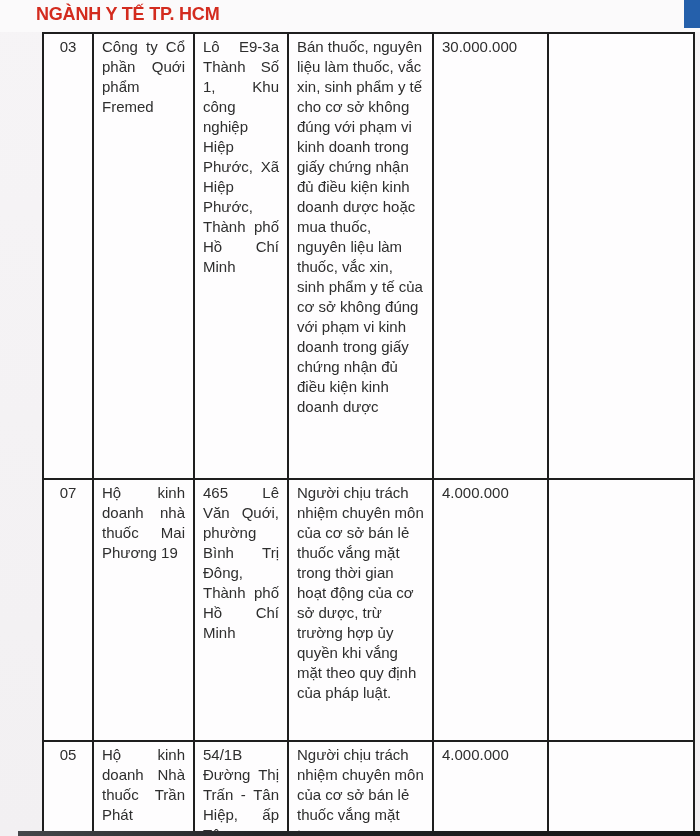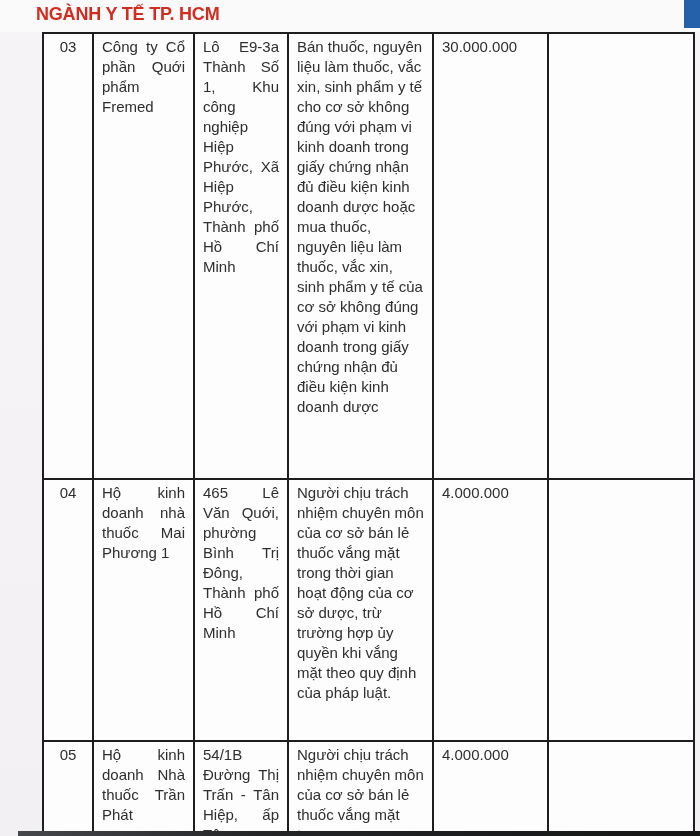--- a/index.html
+++ b/index.html
@@ -71,22 +71,22 @@
     <tbody>
       <tr class="r1">
         <td class="c-stt">03</td>
         <td class="just">Công ty Cổ phần Quới phẩm Fremed</td>
         <td class="just">Lô E9-3a Thành Số 1, Khu công nghiệp Hiệp Phước, Xã Hiệp Phước, Thành phố Hồ Chí Minh</td>
         <td class="c-violation">Bán thuốc, nguyên liệu làm thuốc, vắc xin, sinh phẩm y tế cho cơ sở không đúng với phạm vi kinh doanh trong giấy chứng nhận đủ điều kiện kinh doanh dược hoặc mua thuốc, nguyên liệu làm thuốc, vắc xin, sinh phẩm y tế của cơ sở không đúng với phạm vi kinh doanh trong giấy chứng nhận đủ điều kiện kinh doanh dược</td>
         <td class="c-fine">30.000.000</td>
         <td class="c-note"></td>
       </tr>
       <tr class="r2">
-        <td class="c-stt">04</td>
-        <td class="just">Hộ kinh doanh nhà thuốc Mai Phương 1</td>
+        <td class="c-stt">07</td>
+        <td class="just">Hộ kinh doanh nhà thuốc Mai Phương 19</td>
         <td class="just">465 Lê Văn Quới, phường Bình Trị Đông, Thành phố Hồ Chí Minh</td>
         <td class="c-violation">Người chịu trách nhiệm chuyên môn của cơ sở bán lẻ thuốc vắng mặt trong thời gian hoạt động của cơ sở dược, trừ trường hợp ủy quyền khi vắng mặt theo quy định của pháp luật.</td>
         <td class="c-fine">4.000.000</td>
         <td class="c-note"></td>
       </tr>
       <tr class="r3">
         <td class="c-stt">05</td>
         <td class="just">Hộ kinh doanh Nhà thuốc Trần Phát</td>
         <td class="just">54/1B Đường Thị Trấn - Tân Hiệp, ấp Tân</td>
         <td class="c-violation">Người chịu trách nhiệm chuyên môn của cơ sở bán lẻ thuốc vắng mặt trong</td>

